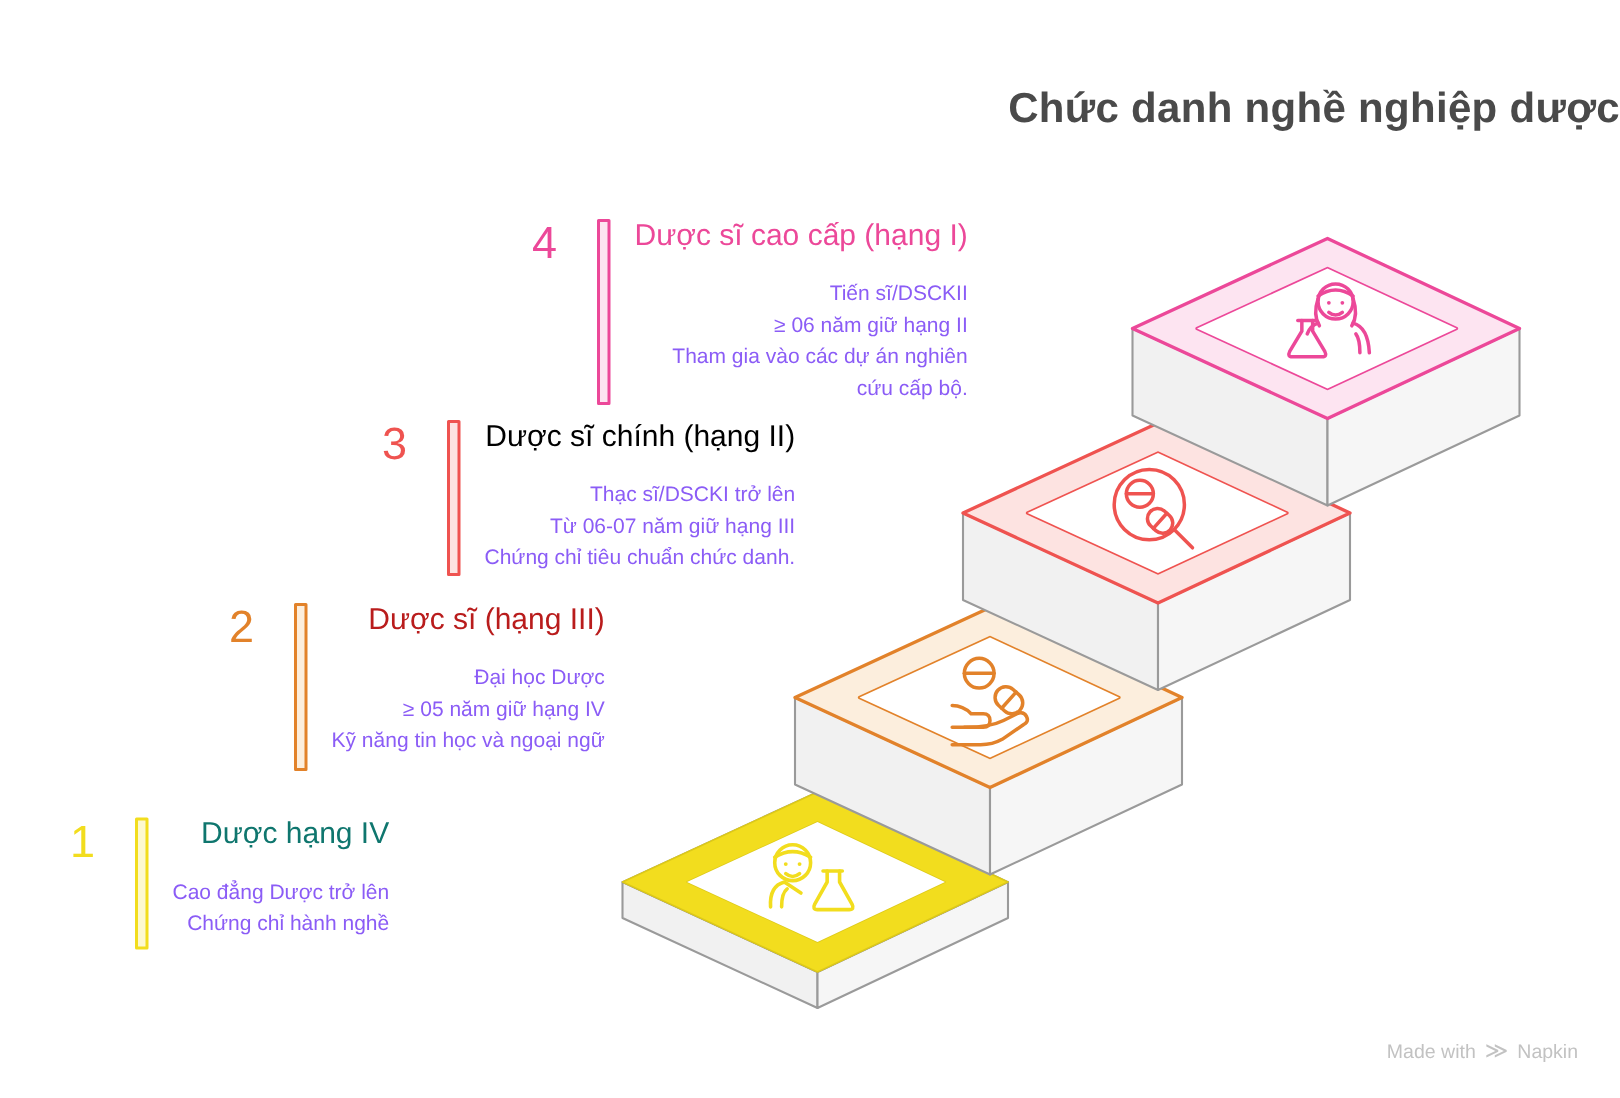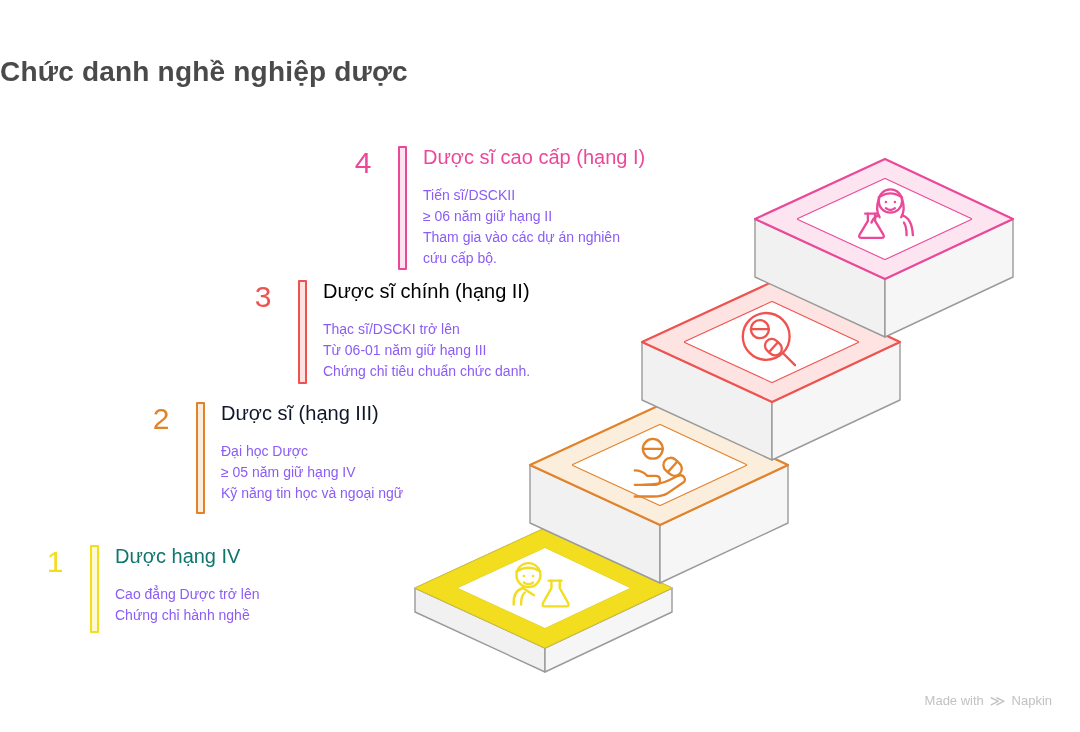--- a/index.html
+++ b/index.html
@@ -20,21 +20,21 @@
     width: 1080px;
     height: 732px;
   }
 
   
   #page-title {
     position: absolute;
     top: 56px;
     left: 0;
     width: 1080px;
-    text-align: left;
+    text-align: right;
     font-size: 28px;
     font-weight: bold;
     color: #4a4a4a;
     letter-spacing: 0.2px;
   }
 
   
   #staircase {
     position: absolute;
     left: 0;
@@ -63,20 +63,21 @@
     width: 9px;
     margin-left: 14px;
     margin-right: 16px;
     border-radius: 1px;
     box-sizing: border-box;
     border-style: solid;
     border-width: 2px;
   }
   .step-text {
     flex: 1 1 auto;
+    text-align: right;
   }
   .step-head {
     font-size: 20px;
     line-height: 1.15;
     margin-bottom: 16px;
     white-space: nowrap;
   }
   .step-body {
     font-size: 14px;
     line-height: 1.5;
@@ -225,30 +226,30 @@
 cứu cấp bộ.</div>
     </div>
   </div>
 
   <div class="step-block" id="block-3">
     <div class="step-num" style="color:#ef5350">3</div>
     <div class="step-bar" style="border-color:#ef5350; background:#fde3e1"></div>
     <div class="step-text">
       <div class="step-head" style="color:#000000">Dược sĩ chính (hạng II)</div>
       <div class="step-body">Thạc sĩ/DSCKI trở lên
-Từ 06-01 năm giữ hạng III
+Từ 06-07 năm giữ hạng III
 Chứng chỉ tiêu chuẩn chức danh.</div>
     </div>
   </div>
 
   <div class="step-block" id="block-2">
     <div class="step-num" style="color:#e2822a">2</div>
     <div class="step-bar" style="border-color:#e2822a; background:#fceedd"></div>
     <div class="step-text">
-      <div class="step-head" style="color:#0f172a">Dược sĩ (hạng III)</div>
+      <div class="step-head" style="color:#b91c1c">Dược sĩ (hạng III)</div>
       <div class="step-body">Đại học Dược
 ≥ 05 năm giữ hạng IV
 Kỹ năng tin học và ngoại ngữ</div>
     </div>
   </div>
 
   <div class="step-block" id="block-1">
     <div class="step-num" style="color:#f2dd1e">1</div>
     <div class="step-bar" style="border-color:#f2dd1e; background:#fdf9d0"></div>
     <div class="step-text">

